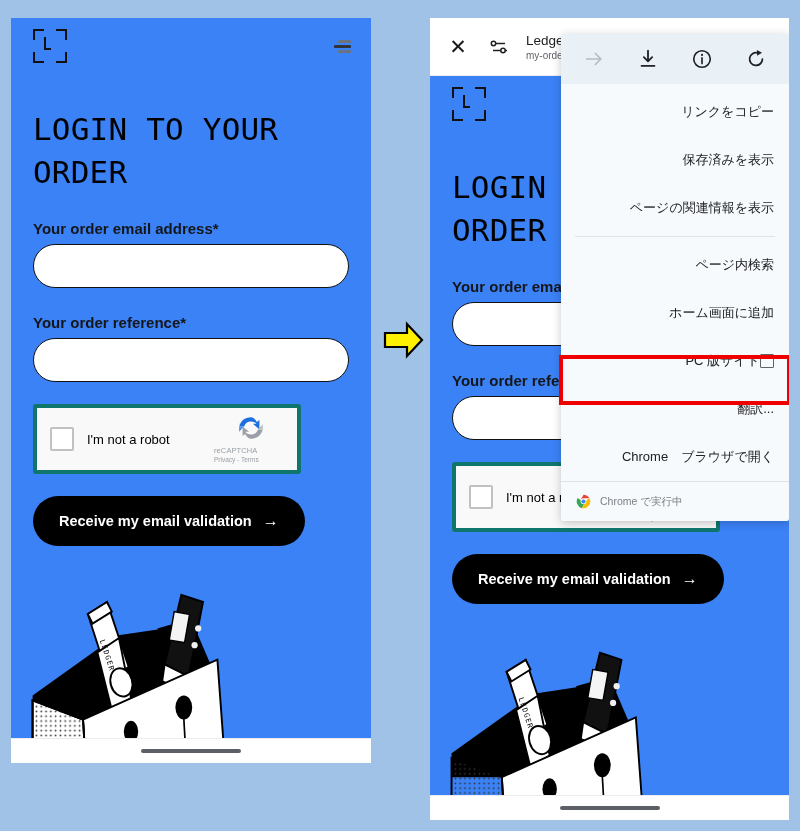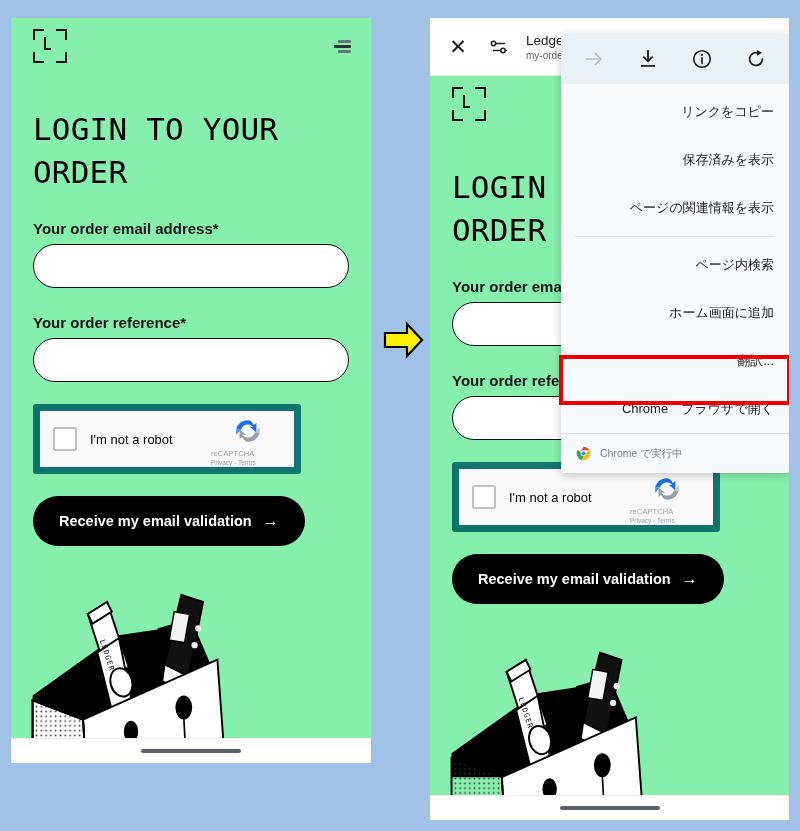--- a/index.html
+++ b/index.html
@@ -16,21 +16,21 @@
   
   .phone {
     position: absolute;
     background: #ffffff;
     overflow: hidden;
   }
   #phone-left  { left: 11px;  top: 18px; width: 360px; height: 745px; }
   #phone-right { left: 430px; top: 18px; width: 359px; height: 802px; }
 
   
-  .page { position: relative; width: 100%; height: 100%; background: #86efac; }
+  .page { position: relative; width: 100%; height: 100%; background: #3b82f6; }
 
   .page-header {
     height: 56px;
     display: flex;
     align-items: center;
     justify-content: space-between;
     padding: 0 20px 0 22px;
   }
 
   .ledger-logo { width: 34px; height: 34px; position: relative; }
@@ -84,21 +84,21 @@
     border: 1.8px solid #111;
     border-radius: 24px;
     background: #fff;
   }
 
   .captcha {
     margin-top: 22px;
     width: 268px;
     height: 70px;
     background: #f9f9f9;
-    border: 7px solid #0f766e;
+    border: 4px solid #0f766e;
     border-radius: 3px;
     position: relative;
     display: flex;
     align-items: center;
     padding-left: 13px;
   }
   .captcha-box {
     width: 24px; height: 24px;
     background: #fff;
     border: 2px solid #c1c1c1;
@@ -457,20 +457,24 @@
 
       <div class="menu-divider"></div>
 
       <div class="menu-item">
         <span class="ml">ページ内検索</span>
       </div>
       <div class="menu-item">
         <span class="ml">ホーム画面に追加</span>
       </div>
       <div class="menu-item">
+        <span class="ml">PC 版サイト</span>
+        <span class="menu-checkbox"></span>
+      </div>
+      <div class="menu-item">
         <span class="ml">翻訳...</span>
       </div>
       <div class="menu-item">
         <span class="ml">Chrome　ブラウザで開く</span>
       </div>
     </div>
 
     <div class="menu-footer">
       <svg class="chrome-logo" viewBox="0 0 24 24">
         <circle cx="12" cy="12" r="11" fill="#fff"></circle>

